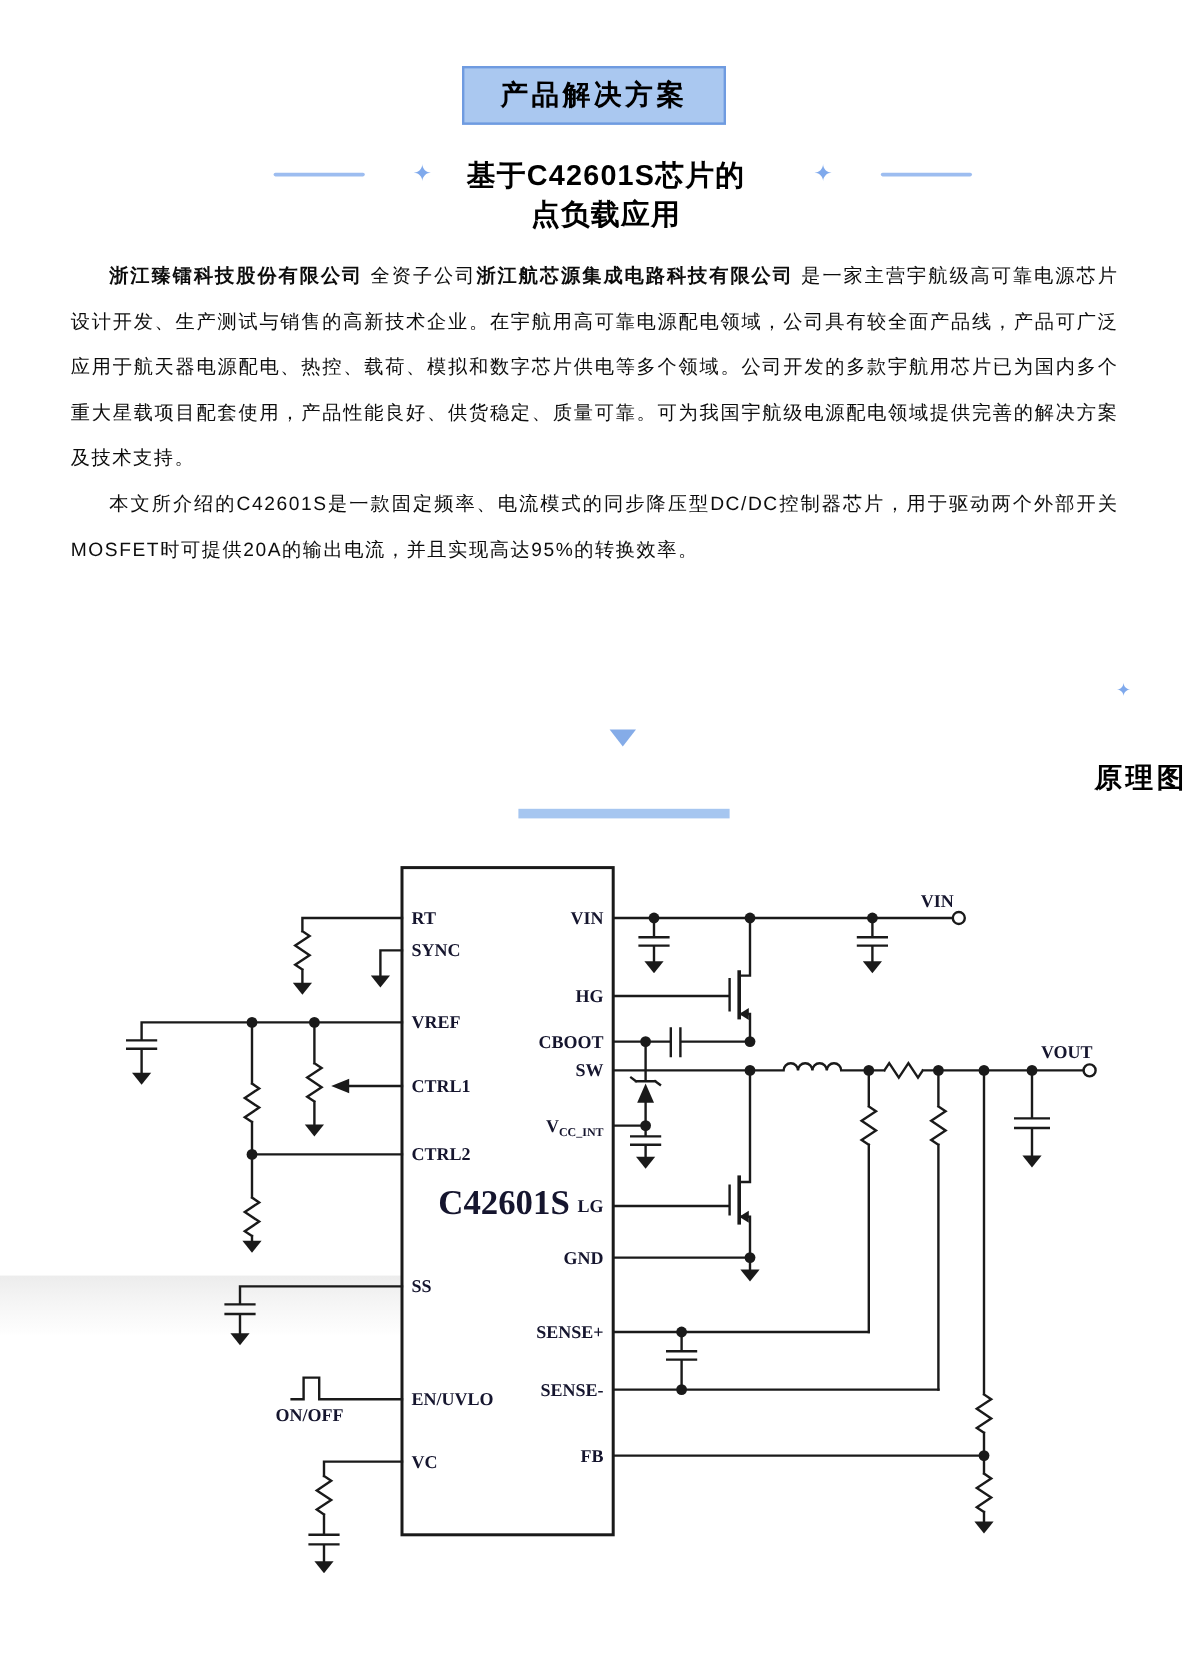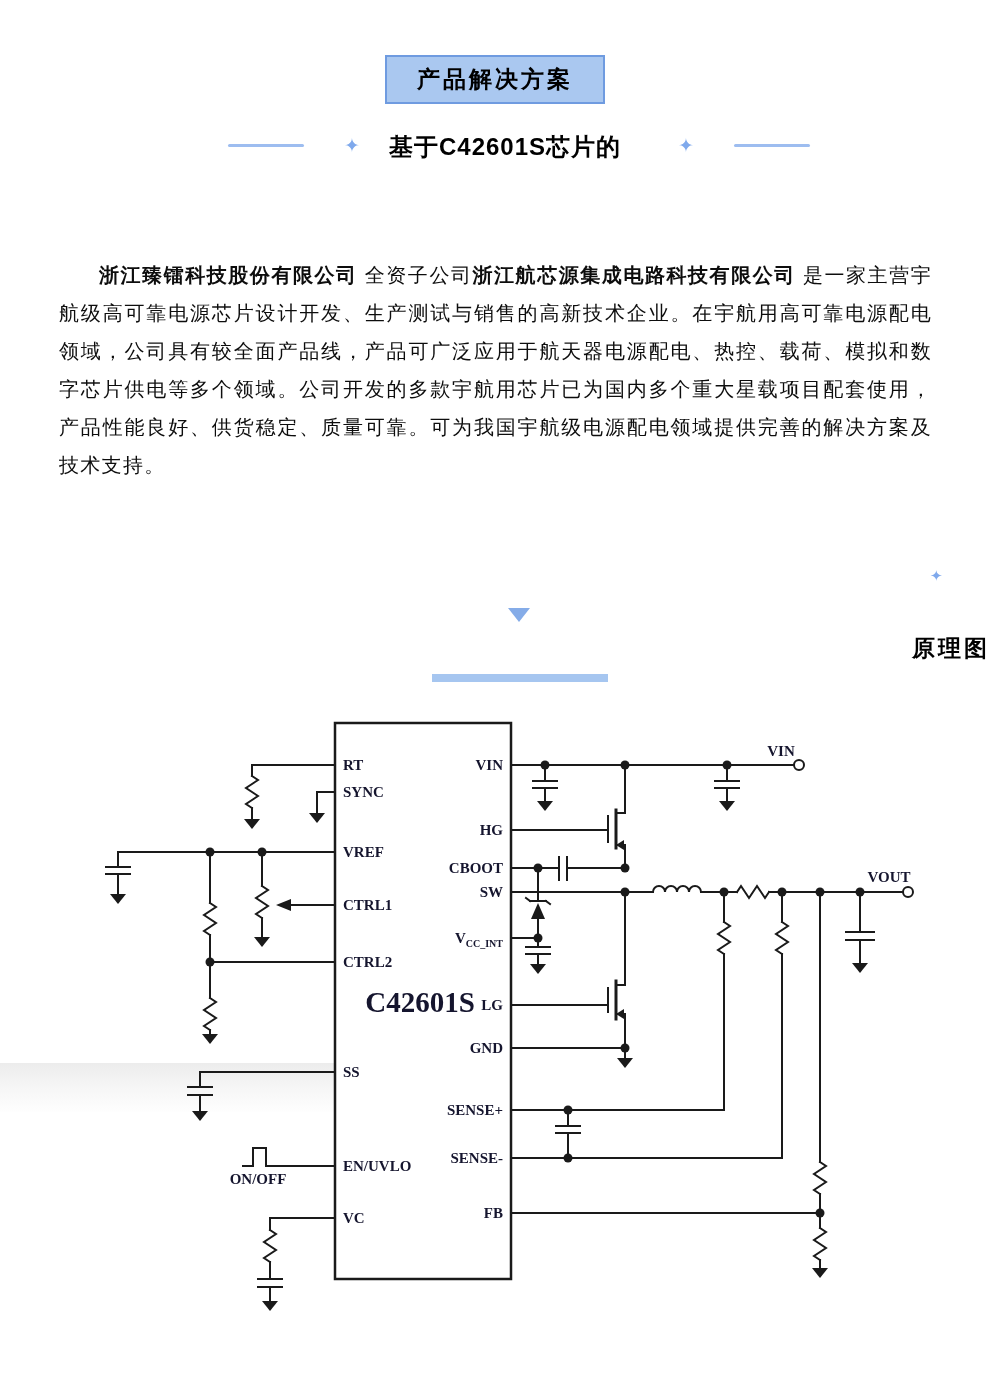--- a/index.html
+++ b/index.html
@@ -14,21 +14,21 @@
   .title-line{font-size:24px;font-weight:bold;line-height:33px;color:#000;letter-spacing:1px;padding-left:20px;}
   .deco-line{position:absolute;height:3px;width:76px;background:#9dbdf0;border-radius:2px;top:144px;}
   .deco-line.left{left:228px;}
   .deco-line.right{left:734px;}
   .sparkle{position:absolute;color:#7fa9ec;font-size:19px;line-height:19px;}
   .sparkle.s-left{left:344px;top:136px;}
   .sparkle.s-right{left:678px;top:136px;}
   .sparkle.s-far{left:930px;top:566px;font-size:15px;}
   
   .body-text{position:absolute;top:212px;left:59px;width:873px;
-             font-size:20px;line-height:38px;letter-spacing:1.3px;text-align:justify;color:#0d0d0d;margin-top:44px;}
+             font-size:16px;line-height:38px;letter-spacing:1.3px;text-align:justify;color:#0d0d0d;}
   .body-text p{margin:0;text-indent:2em;}
   .body-text .b{font-weight:bold;}
   
   .tri-down{position:absolute;left:508px;top:608px;width:0;height:0;
             border-left:11px solid transparent;border-right:11px solid transparent;
             border-top:14px solid #85ace8;}
   .section-header{position:absolute;top:633px;left:0;width:100%;text-align:right;
                   font-size:23px;font-weight:bold;letter-spacing:3px;color:#000;}
   .section-underline{position:absolute;top:674px;left:432px;width:176px;height:8px;background:#a6c6f0;}
   
@@ -54,24 +54,26 @@
   <div class="badge">
     <span>产品解决方案</span>
   </div>
 
   <span class="deco-line left"></span>
   <span class="deco-line right"></span>
   <span class="sparkle s-left">✦</span>
   <span class="sparkle s-right">✦</span>
   <div class="title-block">
     <div class="title-line">基于C42601S芯片的</div>
+    <div class="title-line">点负载应用</div>
   </div>
 
   <div class="body-text">
     <p><span class="b">浙江臻镭科技股份有限公司</span><span> 全资子公司</span><span class="b">浙江航芯源集成电路科技有限公司</span><span> 是一家主营宇航级高可靠电源芯片设计开发、生产测试与销售的高新技术企业。在宇航用高可靠电源配电领域，公司具有较全面产品线，产品可广泛应用于航天器电源配电、热控、载荷、模拟和数字芯片供电等多个领域。公司开发的多款宇航用芯片已为国内多个重大星载项目配套使用，产品性能良好、供货稳定、质量可靠。可为我国宇航级电源配电领域提供完善的解决方案及技术支持。</span></p>
+    <p><span>本文所介绍的C42601S是一款固定频率、电流模式的同步降压型DC/DC控制器芯片，用于驱动两个外部开关MOSFET时可提供20A的输出电流，并且实现高达95%的转换效率。</span></p>
   </div>
 
   <span class="sparkle s-far">✦</span>
   <div class="tri-down"></div>
   <div class="section-header">原理图</div>
   <div class="section-underline"></div>
 
   <div class="gray-band"></div>
 
   <svg class="schematic" width="990" height="679" viewBox="0 0 990 679">

